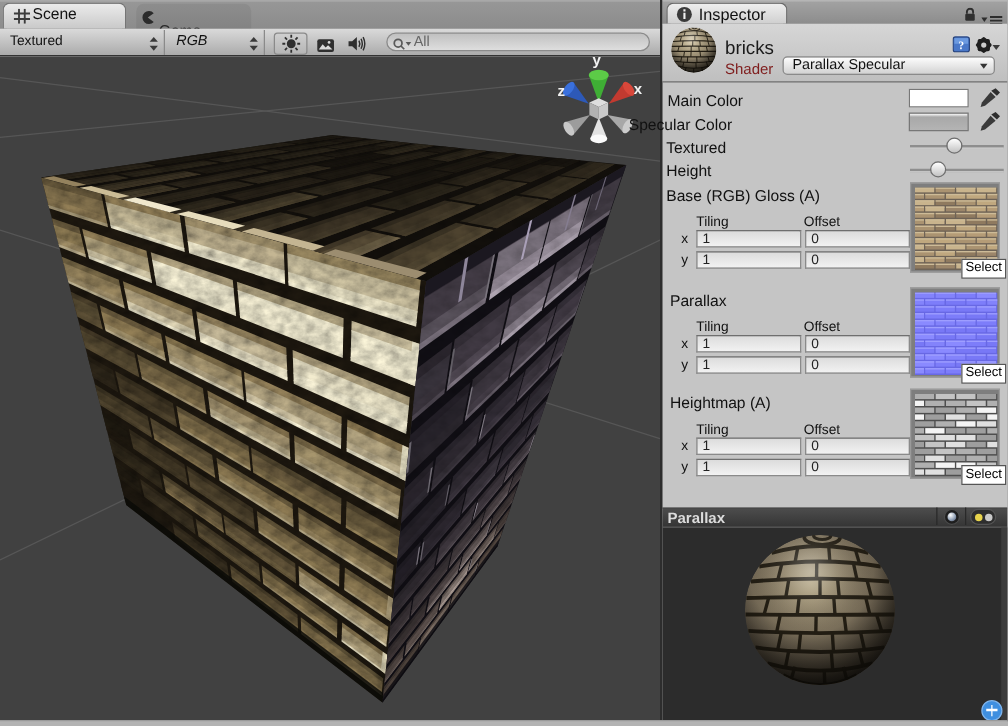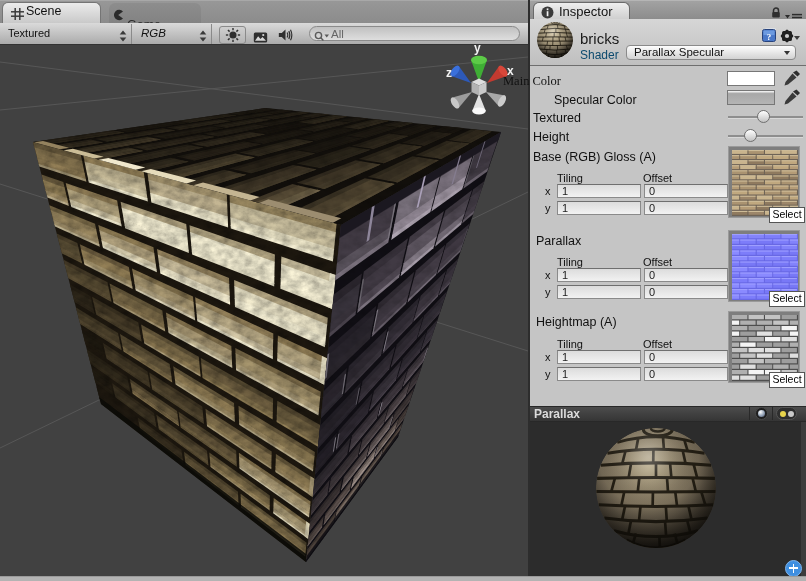--- a/index.html
+++ b/index.html
@@ -905,49 +905,49 @@
         <path d="M 29.5 28.7 L 30.7 32.9" stroke="#221d13" stroke-width="0.8" fill="none"></path>
         <path d="M 12.7 33.2 L 11.8 36.5" stroke="#221d13" stroke-width="0.8" fill="none"></path>
         <path d="M 19.0 34.2 L 18.9 37.9" stroke="#221d13" stroke-width="0.8" fill="none"></path>
         <path d="M 25.5 33.2 L 26.4 36.5" stroke="#221d13" stroke-width="0.8" fill="none"></path>
         <ellipse cx="19.6" cy="0.8" rx="4.5" ry="1.9" fill="none" stroke="#221d13" stroke-width="0.9"></ellipse>
         <ellipse cx="19.6" cy="0.4" rx="2.2" ry="0.9" fill="none" stroke="#221d13" stroke-width="0.8"></ellipse>
 <circle cx="19" cy="19" r="18.8" fill="url(#shh)"></circle>
 </g>
 </svg></div>
 <div class="abs" style="left:580px;top:30px;font-size:15px;color:#1a1a1a;">bricks</div>
-<div class="abs" style="left:580px;top:48px;font-size:12px;color:#0c4a6e;">Shader</div>
+<div class="abs" style="left:580px;top:48px;font-size:12px;color:#7f1d1d;">Shader</div>
 <div class="abs" style="left:762px;top:28px;"><svg width="14" height="14" viewBox="0 0 14 14" xmlns="http://www.w3.org/2000/svg">
       <path d="M1 2 L4 0.5 L13.5 0.5 L13.5 3 Z" fill="#e8eef8"></path>
       <rect x="0.5" y="1.5" width="13" height="12" rx="2" fill="#4a78c8" stroke="#27437c"></rect>
       <rect x="1.5" y="2.5" width="11" height="4.5" fill="#6c9ae0"></rect>
       <text x="7" y="11.5" font-size="9" font-weight="bold" text-anchor="middle" fill="#ffffff" font-family="Liberation Serif,serif">?</text>
     </svg></div>
 <div class="abs" style="left:779px;top:28px;"><svg width="16" height="16" viewBox="0 0 16 16" xmlns="http://www.w3.org/2000/svg">
 <g fill="#1f1f1f">
         <rect x="3.1" y="3.1" width="9.8" height="9.8" rx="1.5"></rect>
         <rect x="3.1" y="3.1" width="9.8" height="9.8" rx="1.5" transform="rotate(45 8 8)"></rect>
         <circle cx="8" cy="8" r="5.4"></circle>
       </g>
 <circle cx="8" cy="8" r="2.1" fill="#cccccc"></circle>
     </svg></div>
 <div class="abs" style="left:794px;top:36px;width:0;height:0;border-left:3px solid transparent;border-right:3px solid transparent;border-top:4px solid #3b3b3b;"></div>
 <div class="abs" style="left:626px;top:45px;width:170px;height:15px;background:linear-gradient(#fdfdfd,#d2d2d2);border:1px solid #8a8a8a;border-radius:4px;box-sizing:border-box;"></div>
 <div class="abs" style="left:634px;top:46px;font-size:11.5px;color:#111;">Parallax Specular</div>
 <div class="abs" style="left:784px;top:51px;width:0;height:0;border-left:3.5px solid transparent;border-right:3.5px solid transparent;border-top:4.5px solid #333;"></div>
 
-<div class="lbl" style="left:503px;top:74px;font-family:Liberation Serif, serif;">Main Color</div>
+<div class="lbl" style="left:534px;top:74px;">Main Color</div>
 <div class="abs" style="left:727px;top:71px;width:48px;height:15px;background:#fff;border:1px solid #777;box-sizing:border-box;"></div>
 <div class="abs" style="left:782px;top:69px;"><svg width="20" height="18" viewBox="0 0 20 18" xmlns="http://www.w3.org/2000/svg">
       <g fill="#2e2e2e">
         <path d="M14.5 1.5 L18 5 L15.5 7.5 L11 3.5 Z"></path>
         <path d="M10.5 4.5 L14.5 8.5 L6 15.5 L2.5 16.5 L3.5 13 Z" fill="#3a3a3a"></path>
       </g>
     </svg></div>
-<div class="lbl" style="left:554px;top:93px;">Specular Color</div>
+<div class="lbl" style="left:503px;top:93px;">Specular Color</div>
 <div class="abs" style="left:727px;top:90px;width:48px;height:15px;background:linear-gradient(#fdfdfd,#a8a8a8 20%,#b4b4b4);border:1px solid #777;box-sizing:border-box;"></div>
 <div class="abs" style="left:782px;top:88px;"><svg width="20" height="18" viewBox="0 0 20 18" xmlns="http://www.w3.org/2000/svg">
       <g fill="#2e2e2e">
         <path d="M14.5 1.5 L18 5 L15.5 7.5 L11 3.5 Z"></path>
         <path d="M10.5 4.5 L14.5 8.5 L6 15.5 L2.5 16.5 L3.5 13 Z" fill="#3a3a3a"></path>
       </g>
     </svg></div>
 <div class="lbl" style="left:533px;top:111px;">Textured</div>
 <div style="position:absolute;left:728px;top:110px;width:75px;height:14px;">
 <div style="position:absolute;left:0;top:6px;width:100%;height:2px;background:#8e8e8e;border-bottom:1px solid #d8d8d8;"></div>

